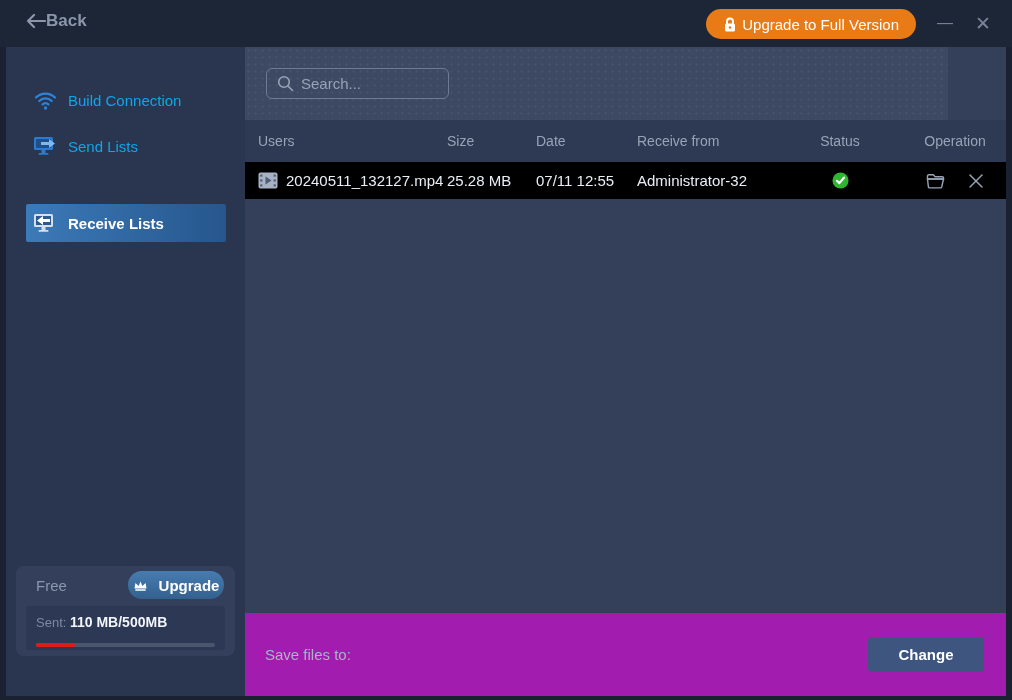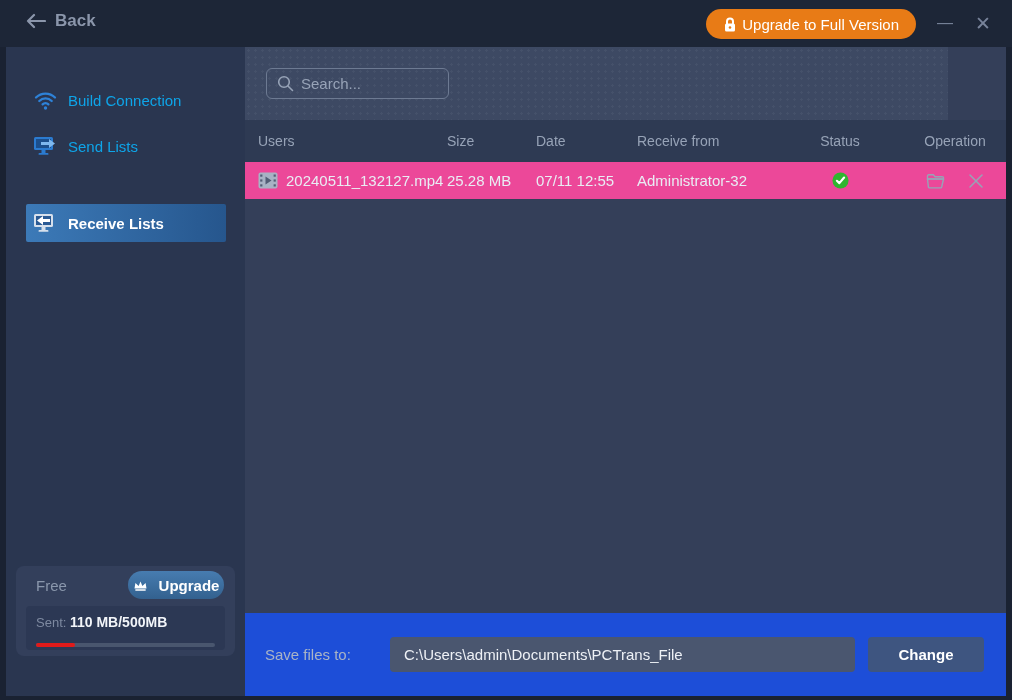--- a/index.html
+++ b/index.html
@@ -7,21 +7,21 @@
   body {
     background:#1a2232;
     font-family:"Liberation Sans", sans-serif;
     overflow:hidden;
   }
   .window { position:relative; width:1012px; height:700px; background:#1a2232; }
 
   
   .topbar { position:absolute; top:0; left:0; width:1012px; height:47px; background:#1d2637; }
   .back-btn {
-    position:absolute; left:26px; top:11px; display:flex; align-items:center; gap:9px;
+    position:absolute; left:26px; top:11px; display:flex; align-items:center; 
     color:#8b96ab; font-size:17px; font-weight:bold; cursor:pointer;
   }
   .upgrade-pill {
     position:absolute; right:96px; top:9px; height:30px; padding:0 17px;
     display:flex; align-items:center; gap:5px;
     background:#e87b16; border:none; border-radius:16px;
     color:#ffffff; font-size:15px; font-family:inherit; cursor:pointer;
   }
   .win-btn {
     position:absolute; top:8px; width:30px; height:30px;
@@ -89,36 +89,36 @@
     width:100%; height:100%; background:transparent; border:none; outline:none;
     color:#dfe5ee; font-size:15px; font-family:inherit; padding-left:34px;
   }
   .search-box input::placeholder { color:#97a3b7; opacity:1; }
 
   .table-header {
     position:absolute; top:73px; left:0; width:761px; height:42px; background:#2e3a53;
     font-size:14px; color:#97a3b7;
   }
   .table-row {
-    position:absolute; top:115px; left:0; width:761px; height:37px; background:#ec4899;
+    position:absolute; top:115px; left:0; width:761px; height:37px; background:#000000;
     font-size:15px; color:#e9edf4; cursor:default;
   }
   .cell { position:absolute; top:0; height:100%; display:flex; align-items:center; }
   .c-file { left:13px; gap:8px; }
   .c-size { left:202px; }
   .c-date { left:291px; }
   .c-from { left:392px; }
   .c-status { left:550px; width:90px; justify-content:center; }
   .c-op { left:645px; width:130px; justify-content:center; gap:22px; }
   .op-icon { display:flex; align-items:center; cursor:pointer; }
 
   .table-body { position:absolute; top:152px; left:0; width:761px; height:461px; background:#343f59; }
 
   
-  .footer-bar { position:absolute; bottom:0; left:0; width:761px; height:83px; background:#1d4ed8; }
+  .footer-bar { position:absolute; bottom:0; left:0; width:761px; height:83px; background:#a21caf; }
   .save-label { position:absolute; left:20px; top:33px; font-size:15px; color:#a9b4c6; }
   .path-input {
     position:absolute; left:145px; top:24px; width:465px; height:35px;
     background:#4a566f; border:none; border-radius:4px; outline:none;
     color:#eef1f6; font-size:15px; font-family:inherit; padding:0 14px;
   }
   .change-btn {
     position:absolute; left:623px; top:24px; width:116px; height:35px;
     background:#3e5580; border:none; border-radius:4px;
     color:#ffffff; font-size:15px; font-weight:bold; font-family:inherit; cursor:pointer;
@@ -270,18 +270,17 @@
             <line x1="14" y1="2" x2="2" y2="14" stroke="#97a3b7" stroke-width="1.5" stroke-linecap="round"></line>
           </svg>
         </span>
       </span>
     </div>
 
     <div class="table-body"></div>
 
     <div class="footer-bar">
       <span class="save-label">Save files to:</span>
-      <input class="path-input" type="text" value="C:\Users\admin\Documents\PCTrans_File" style="">
       <button class="change-btn">Change</button>
     </div>
 
   </div>
 </div>
 
 </body></html>

